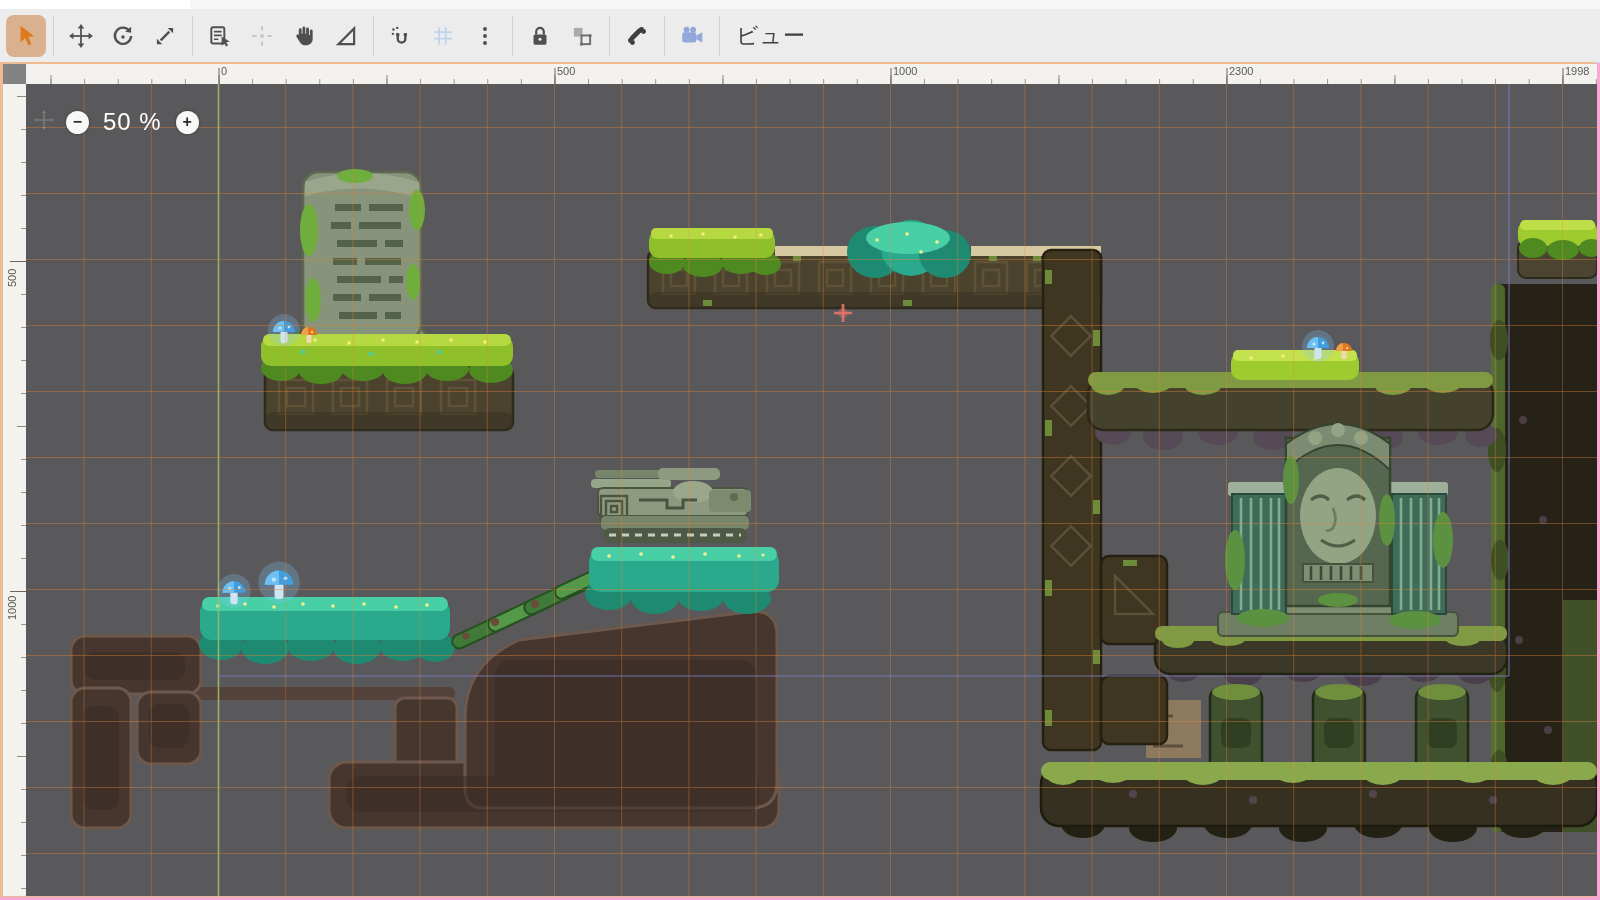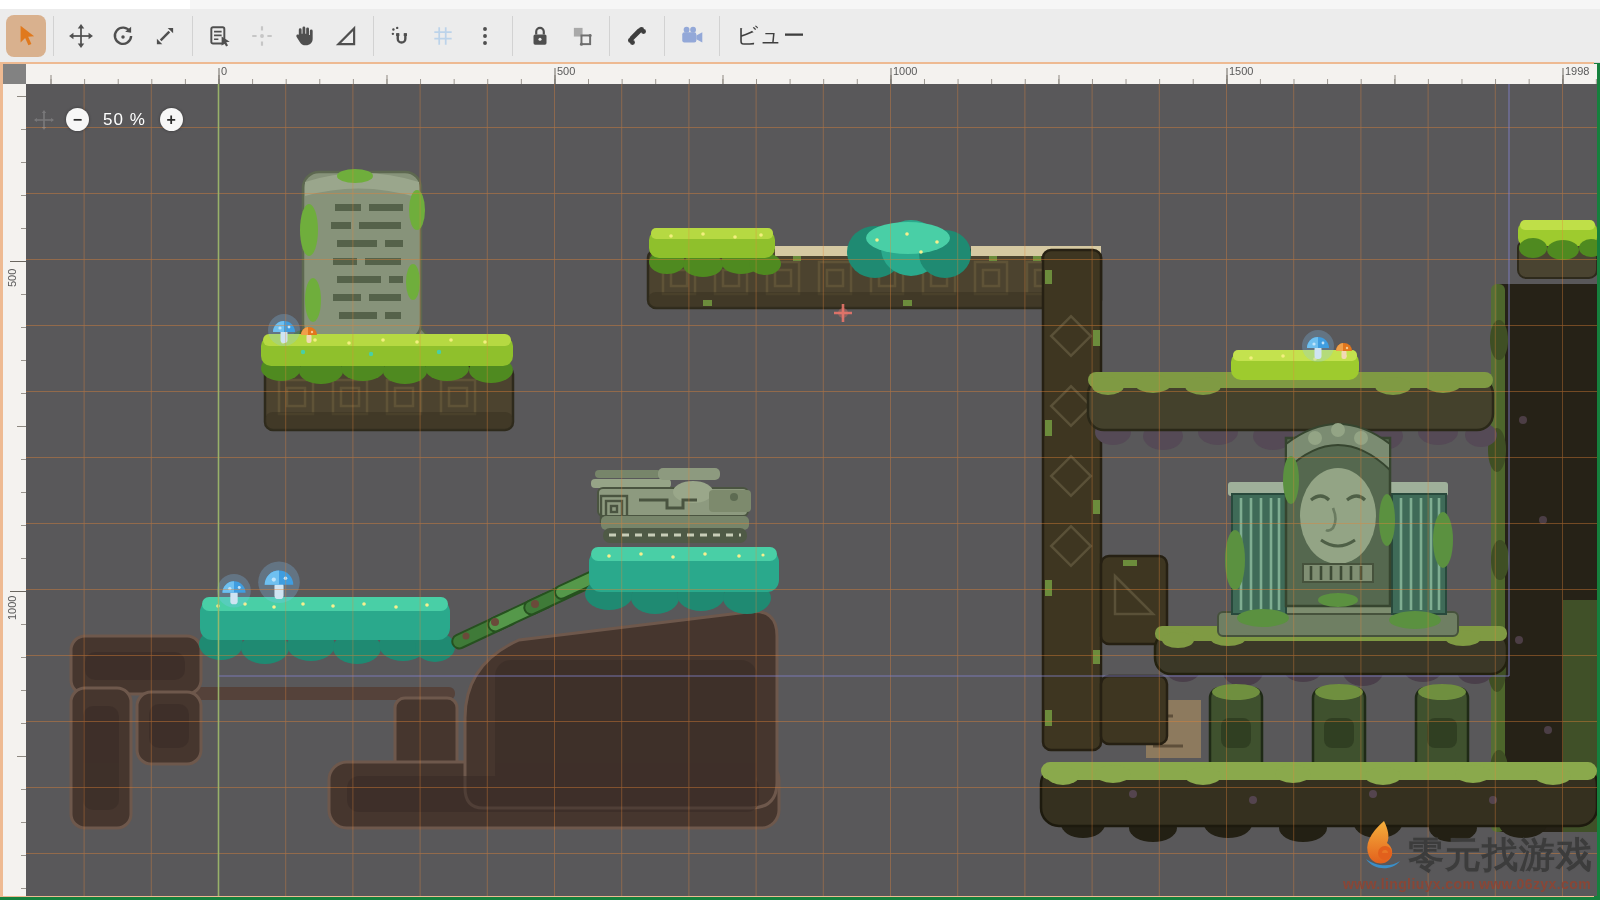--- a/index.html
+++ b/index.html
@@ -1,16 +1,16 @@
 <!DOCTYPE html>
 <html><head>
 <meta charset="utf-8">
 <style>
   html,body{margin:0;padding:0;background:#e9e9e9;font-family:"Liberation Sans",sans-serif;}
-  #app{position:relative;width:1600px;height:900px;overflow:hidden;background:#15803d;}
+  #app{position:relative;width:1600px;height:900px;overflow:hidden;background:#f9a8d4;}
   
   #topstrip{position:absolute;left:0;top:0;width:1600px;height:9px;background:#f6f6f6;}
   #topstrip .activeTab{position:absolute;left:0;top:0;width:190px;height:9px;background:#ffffff;}
   #toolbar{position:absolute;left:0;top:9px;width:1600px;height:53px;background:#ececec;border-bottom:1px solid #d8d8d8;display:flex;align-items:center;}
   .tbtn{width:40px;height:42px;margin:0 1px;border-radius:8px;display:flex;align-items:center;justify-content:center;flex:0 0 auto;}
   .tbtn.active{background:#d9b18e;}
   .tsep{width:1px;height:40px;background:#d2d2d2;margin:0 6px;flex:0 0 auto;}
   .viewmenu{font-size:22px;color:#3f3f3f;padding:4px 10px;letter-spacing:1px;white-space:nowrap;}
   
   #workspace{position:absolute;left:0;top:62px;width:1594px;height:835px;border-left:3px solid #eeba92;border-right:3px solid #eeba92;border-bottom:3px solid #eeba92;border-top:2px solid #eeba92;box-sizing:border-box;}
@@ -24,21 +24,21 @@
   .rl-s,.rl-m,.rl-M{position:absolute;right:0;top:-82px;height:900px;background-repeat:repeat-y;}
   .rl-s{width:5px;background-image:linear-gradient(to bottom,#9a958e 0 1px,transparent 1px);background-size:100% 33px;background-position-y:259px;}
   .rl-m{width:9px;background-image:linear-gradient(to bottom,#8d8881 0 1px,transparent 1px);background-size:100% 165px;background-position-y:259px;}
   .rl-M{width:16px;background-image:linear-gradient(to bottom,#6a665f 0 1.4px,transparent 1.4px);background-size:100% 330px;background-position-y:259px;}
   .rl-label{position:absolute;left:3px;font-size:11px;color:#5a5a5a;transform:rotate(-90deg);transform-origin:0 0;white-space:nowrap;}
   #rulerCorner{position:absolute;left:0;top:0;width:23px;height:20px;background:#828282;border-right:1px solid #6f6f6f;border-bottom:1px solid #6f6f6f;}
   #canvas{position:absolute;left:23px;top:20px;width:1571px;height:812px;background:#59585a;overflow:hidden;}
   
   #zoomCtl{position:absolute;left:40px;top:24px;display:flex;align-items:center;gap:14px;z-index:30;}
   .zbtn{width:23px;height:23px;border-radius:50%;background:#f7f7f7;color:#2c2c2c;display:flex;align-items:center;justify-content:center;font-size:16px;font-weight:bold;box-shadow:0 0 3px rgba(0,0,0,.4);line-height:1;}
-  #zoomLabel{color:#ffffff;font-size:17px;letter-spacing:1px;}
+  #zoomLabel{color:#ffffff;font-size:24px;letter-spacing:1px;}
   #panGhost{position:absolute;left:8px;top:26px;opacity:.28;z-index:29;}
   
   #watermark{position:absolute;right:4px;bottom:4px;width:252px;z-index:40;}
   #wmRow1{display:flex;align-items:flex-end;justify-content:flex-end;}
   #wmTitle{font-size:36px;font-weight:bold;color:#3c3c3c;letter-spacing:1px;line-height:1;text-shadow:0 0 1px #555;}
   #wmRow2{display:flex;justify-content:space-between;margin-top:3px;padding:0 2px;}
   .wmUrl{font-size:14px;font-weight:bold;color:#8a4636;letter-spacing:.4px;}
 </style>
 </head>
 <body>
@@ -174,21 +174,21 @@
   <div id="workspace">
     <div id="rulerCorner"></div>
 
     <div id="rulerTop">
       <div class="rt-s"></div>
       <div class="rt-m"></div>
       <div class="rt-M"></div>
       <span class="rt-label" style="left:195px">0</span>
       <span class="rt-label" style="left:531px">500</span>
       <span class="rt-label" style="left:867px">1000</span>
-      <span class="rt-label" style="left:1203px">1500</span>
+      <span class="rt-label" style="left:1203px">2300</span>
       <span class="rt-label" style="left:1539px">1998</span>
     </div>
 
     <div id="rulerLeft">
       <div class="rl-s"></div>
       <div class="rl-m"></div>
       <div class="rl-M"></div>
       <span class="rl-label" style="top:203px">500</span>
       <span class="rl-label" style="top:536px">1000</span>
     </div>
@@ -649,35 +649,15 @@
         <g stroke="rgba(130,130,200,0.55)" stroke-width="1.6">
           <line x1="1506" y1="84" x2="1506" y2="676"></line>
           <line x1="215.5" y1="676" x2="1506" y2="676"></line>
         </g>
         <g>
           <path d="M840 304 L840 322 M831 313 L849 313" stroke="rgba(232,117,106,0.9)" stroke-width="2.6"></path>
           <circle cx="840" cy="313" r="5" fill="rgba(232,117,106,0.35)"></circle>
         </g>
       </svg>
 
-      <div id="watermark">
-        <div id="wmRow1">
-          <svg width="54" height="54" viewBox="0 0 54 54">
-            <defs>
-                <linearGradient id="fl" x1="0" y1="0" x2="0" y2="1">
-                  <stop offset="0" stop-color="#f6b03c"></stop>
-                  <stop offset="1" stop-color="#e2601c"></stop>
-                </linearGradient>
-              </defs>
-            <path d="M30 2 C16 14 10 26 15 37 C19 45 29 47 35 41 C40 36 39 28 33 24 C36 18 34 10 30 2 Z" fill="url(#fl)"></path>
-            <path d="M24 34 a7 7 0 1 0 14 0 a7 7 0 0 0 -14 0 M28 34 a3 3 0 1 1 6 0" fill="#e2601c"></path>
-            <path d="M12 40 C20 52 38 52 46 42 C38 48 22 48 12 40 Z" fill="#3a8fc8"></path>
-          </svg>
-          <div id="wmTitle">零元找游戏</div>
-        </div>
-        <div id="wmRow2">
-          <span class="wmUrl">www.lingliuyx.com</span>
-          <span class="wmUrl">www.06zyx.com</span>
-        </div>
-      </div>
     </div>
   </div>
 </div>
 
 </body></html>

